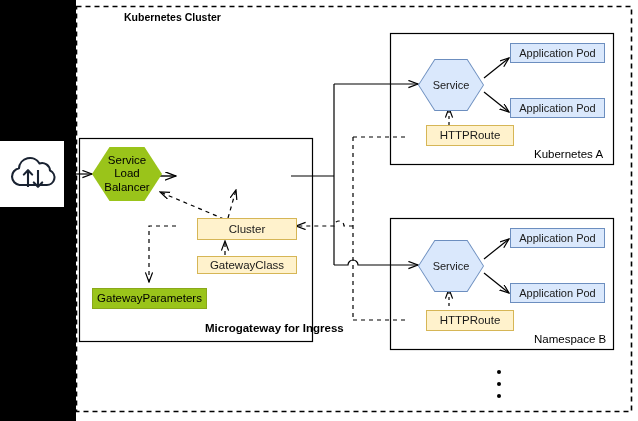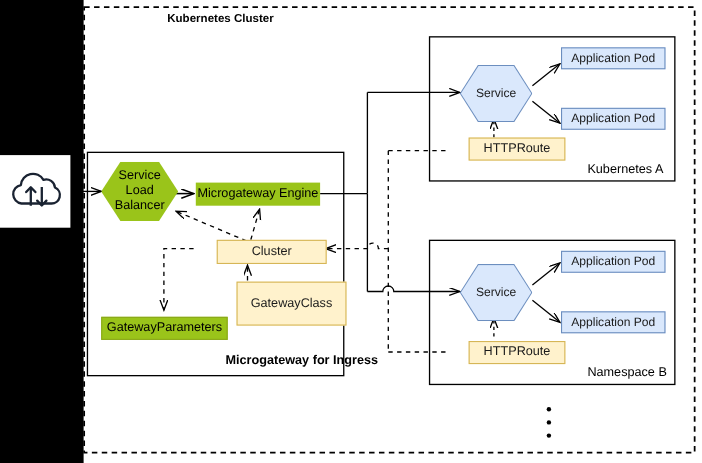--- a/index.html
+++ b/index.html
@@ -110,42 +110,41 @@
     <svg width="50" height="40" viewBox="0 0 50 40">
       <path d="M12.5,31 A8.5,8.5 0 0 1 12,14.2 A11,11 0 0 1 32.5,9.5
                A8,8 0 0 1 43,16.5 A7.6,7.6 0 0 1 39.5,31 Z" fill="none" stroke="#1a2332" stroke-width="2.1" stroke-linejoin="round"></path>
       <line x1="21" y1="33" x2="21" y2="16" stroke="#1a2332" stroke-width="2.1"></line>
       <path d="M16.8,20.6 L21,16.2 L25.2,20.6" fill="none" stroke="#1a2332" stroke-width="2.1" stroke-linecap="round" stroke-linejoin="round"></path>
       <line x1="31" y1="16" x2="31" y2="33" stroke="#1a2332" stroke-width="2.1"></line>
       <path d="M26.8,28.4 L31,32.8 L35.2,28.4" fill="none" stroke="#1a2332" stroke-width="2.1" stroke-linecap="round" stroke-linejoin="round"></path>
     </svg>
   </div>
 
-  <div class="cluster-label" style="left:104px;top:11px;padding-left:48px;">Kubernetes Cluster</div>
+  <div class="cluster-label" style="left:76px;top:11px;padding-left:48px;">Kubernetes Cluster</div>
 
   <div class="mg-label" style="left:158px;top:322px;padding-left:47px;">Microgateway for Ingress</div>
 
   <div class="ns-label" style="left:534px;top:148px;">Kubernetes A</div>
   <div class="ns-label" style="left:534px;top:333px;">Namespace B</div>
 
   <div class="hexwrap" style="left:92px;top:147px;width:70px;height:54px;">
     <div class="hex hex-green">
       <div style="display:flex;flex-direction:column;">
         <span>Service</span>
         <span>Load</span>
         <span>Balancer</span>
       </div>
     </div>
   </div>
 
-  <div class="node green" style="left:178px;top:166px;width:113px;height:21px;">Microgateway Engine</div>
 
   <div class="node cream" style="left:176px;top:218px;width:100px;height:22px;">Cluster</div>
 
-  <div class="node cream" style="left:194px;top:256px;width:100px;height:40px;">GatewayClass</div>
+  <div class="node cream" style="left:176px;top:256px;width:100px;height:18px;">GatewayClass</div>
 
   <div class="node green-b" style="left:92px;top:288px;width:115px;height:21px;">GatewayParameters</div>
 
   <div class="hexwrap" style="left:418px;top:59px;width:66px;height:52px;">
     <div class="hex-blue-outer">
       <div class="hex-blue-inner">Service</div>
     </div>
   </div>
 
   <div class="node blue" style="left:510px;top:43px;width:95px;height:20px;">Application Pod</div>

